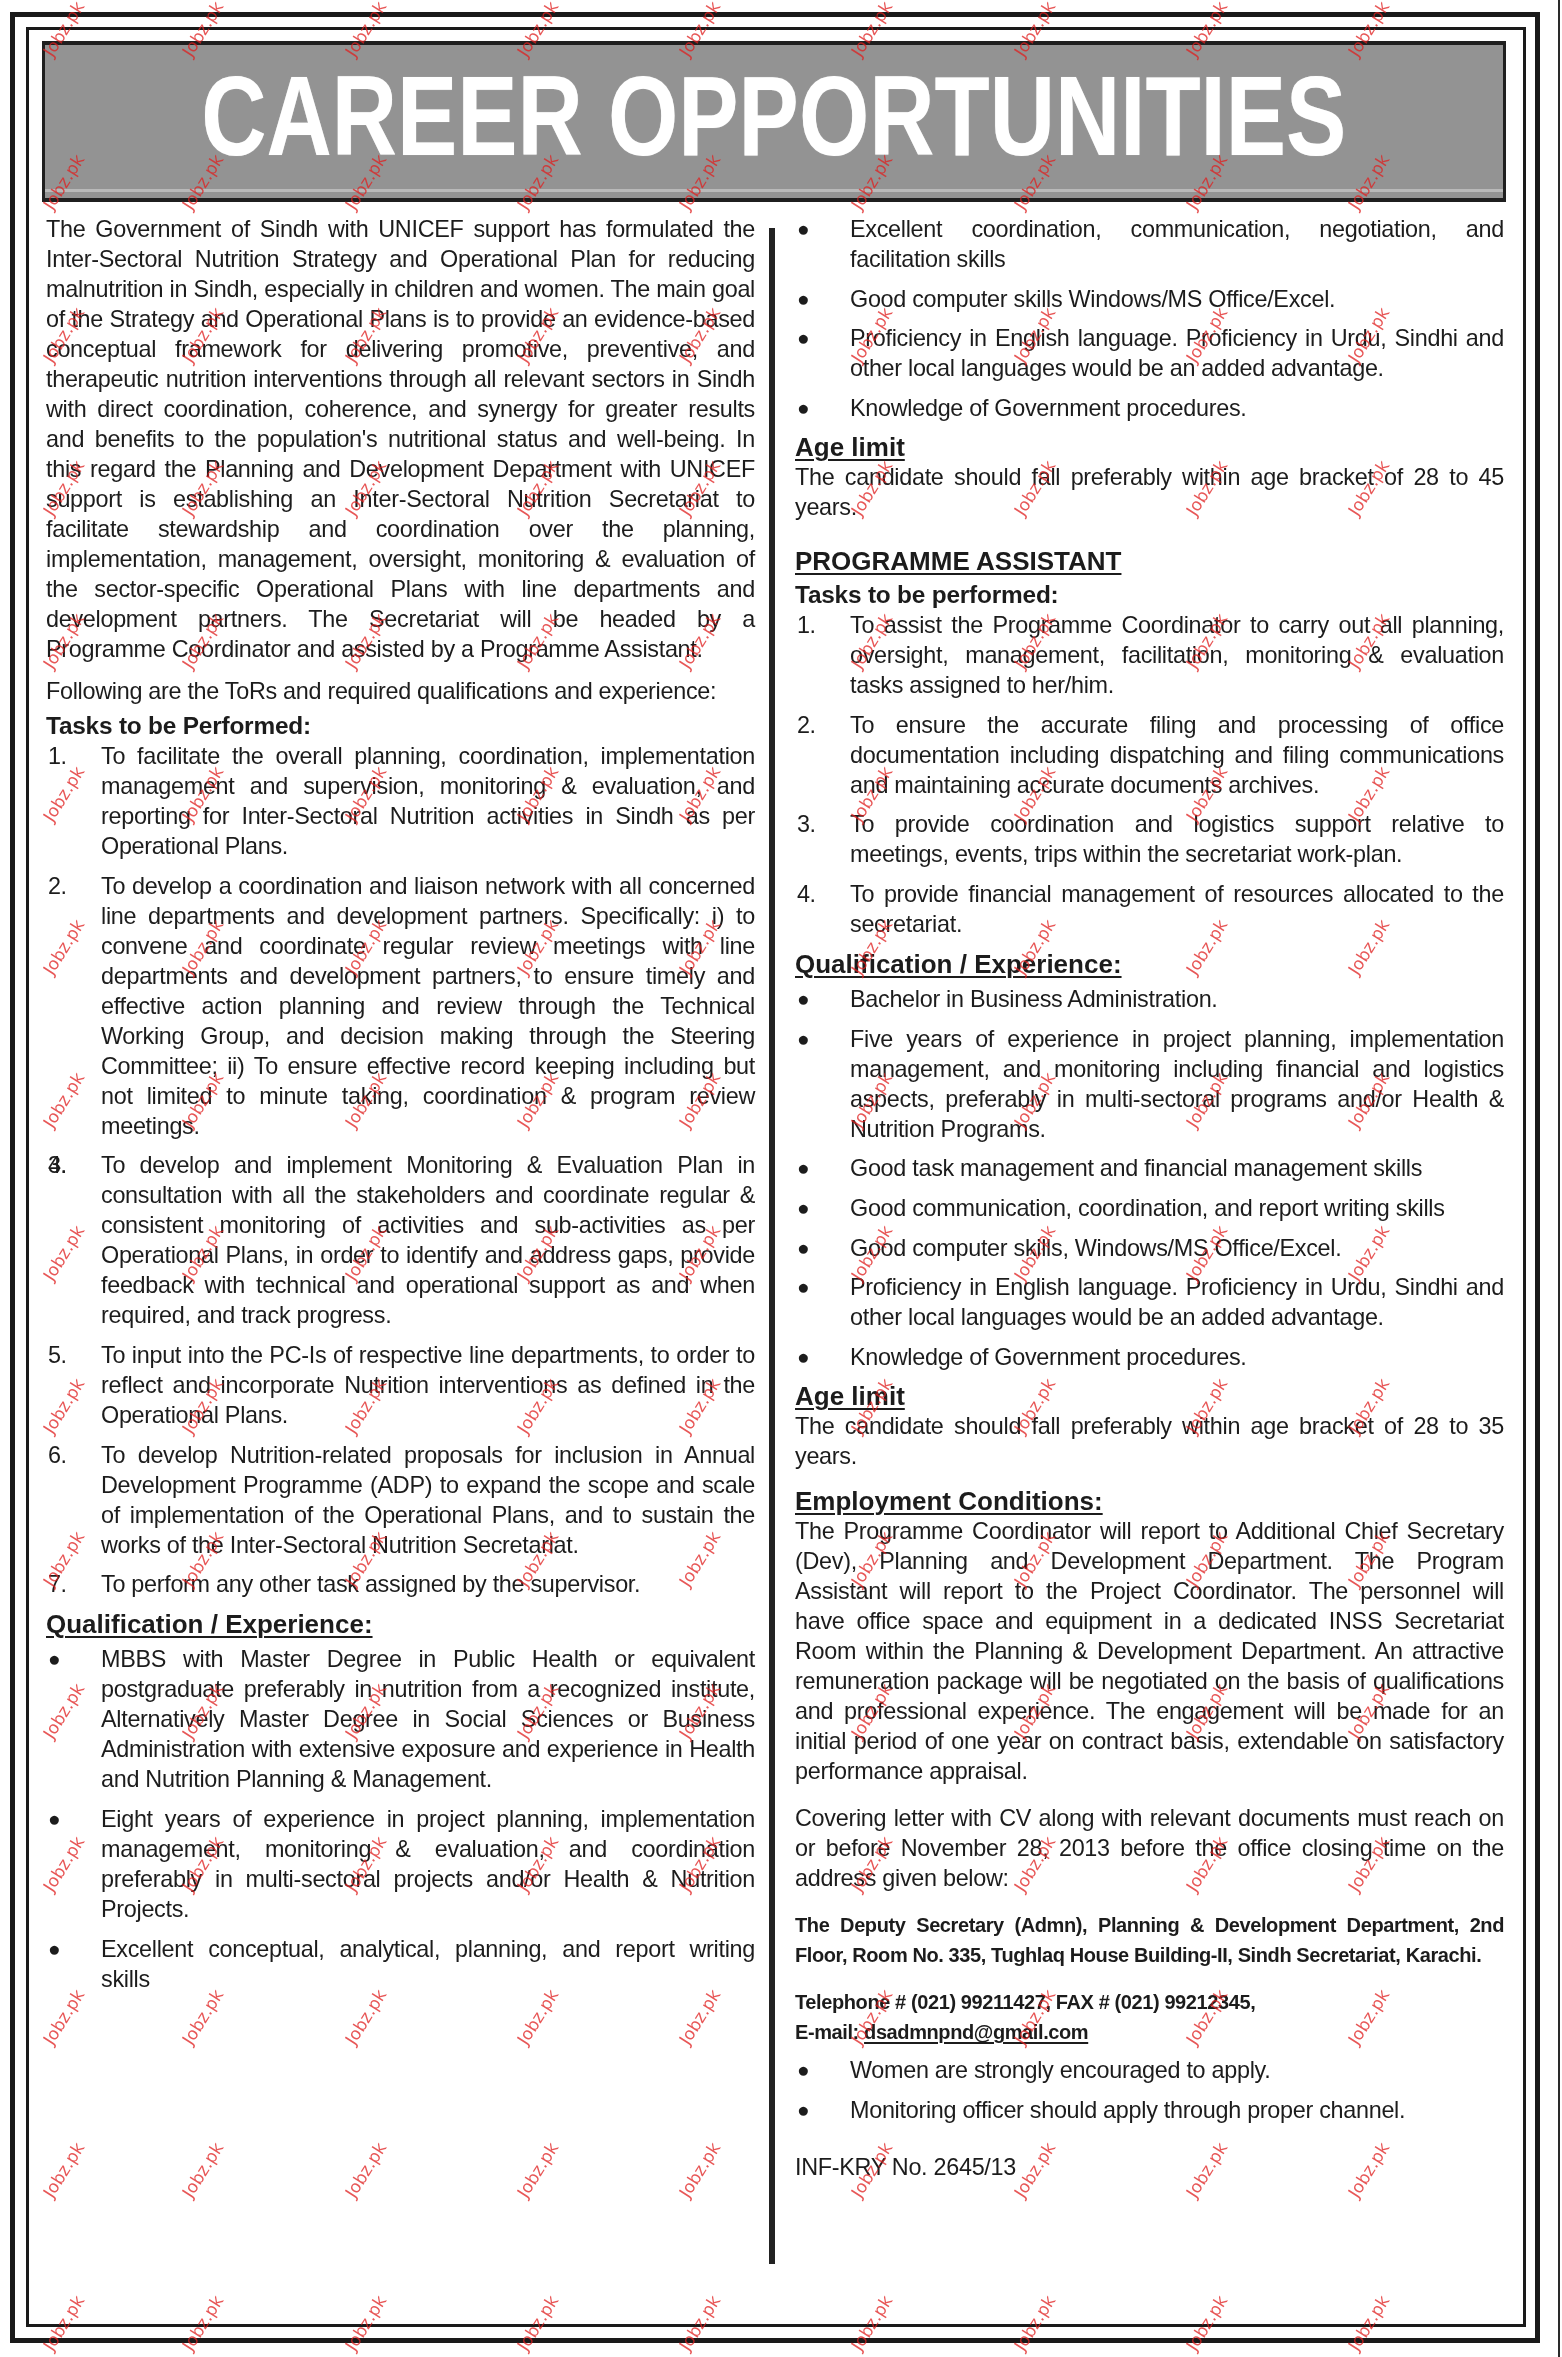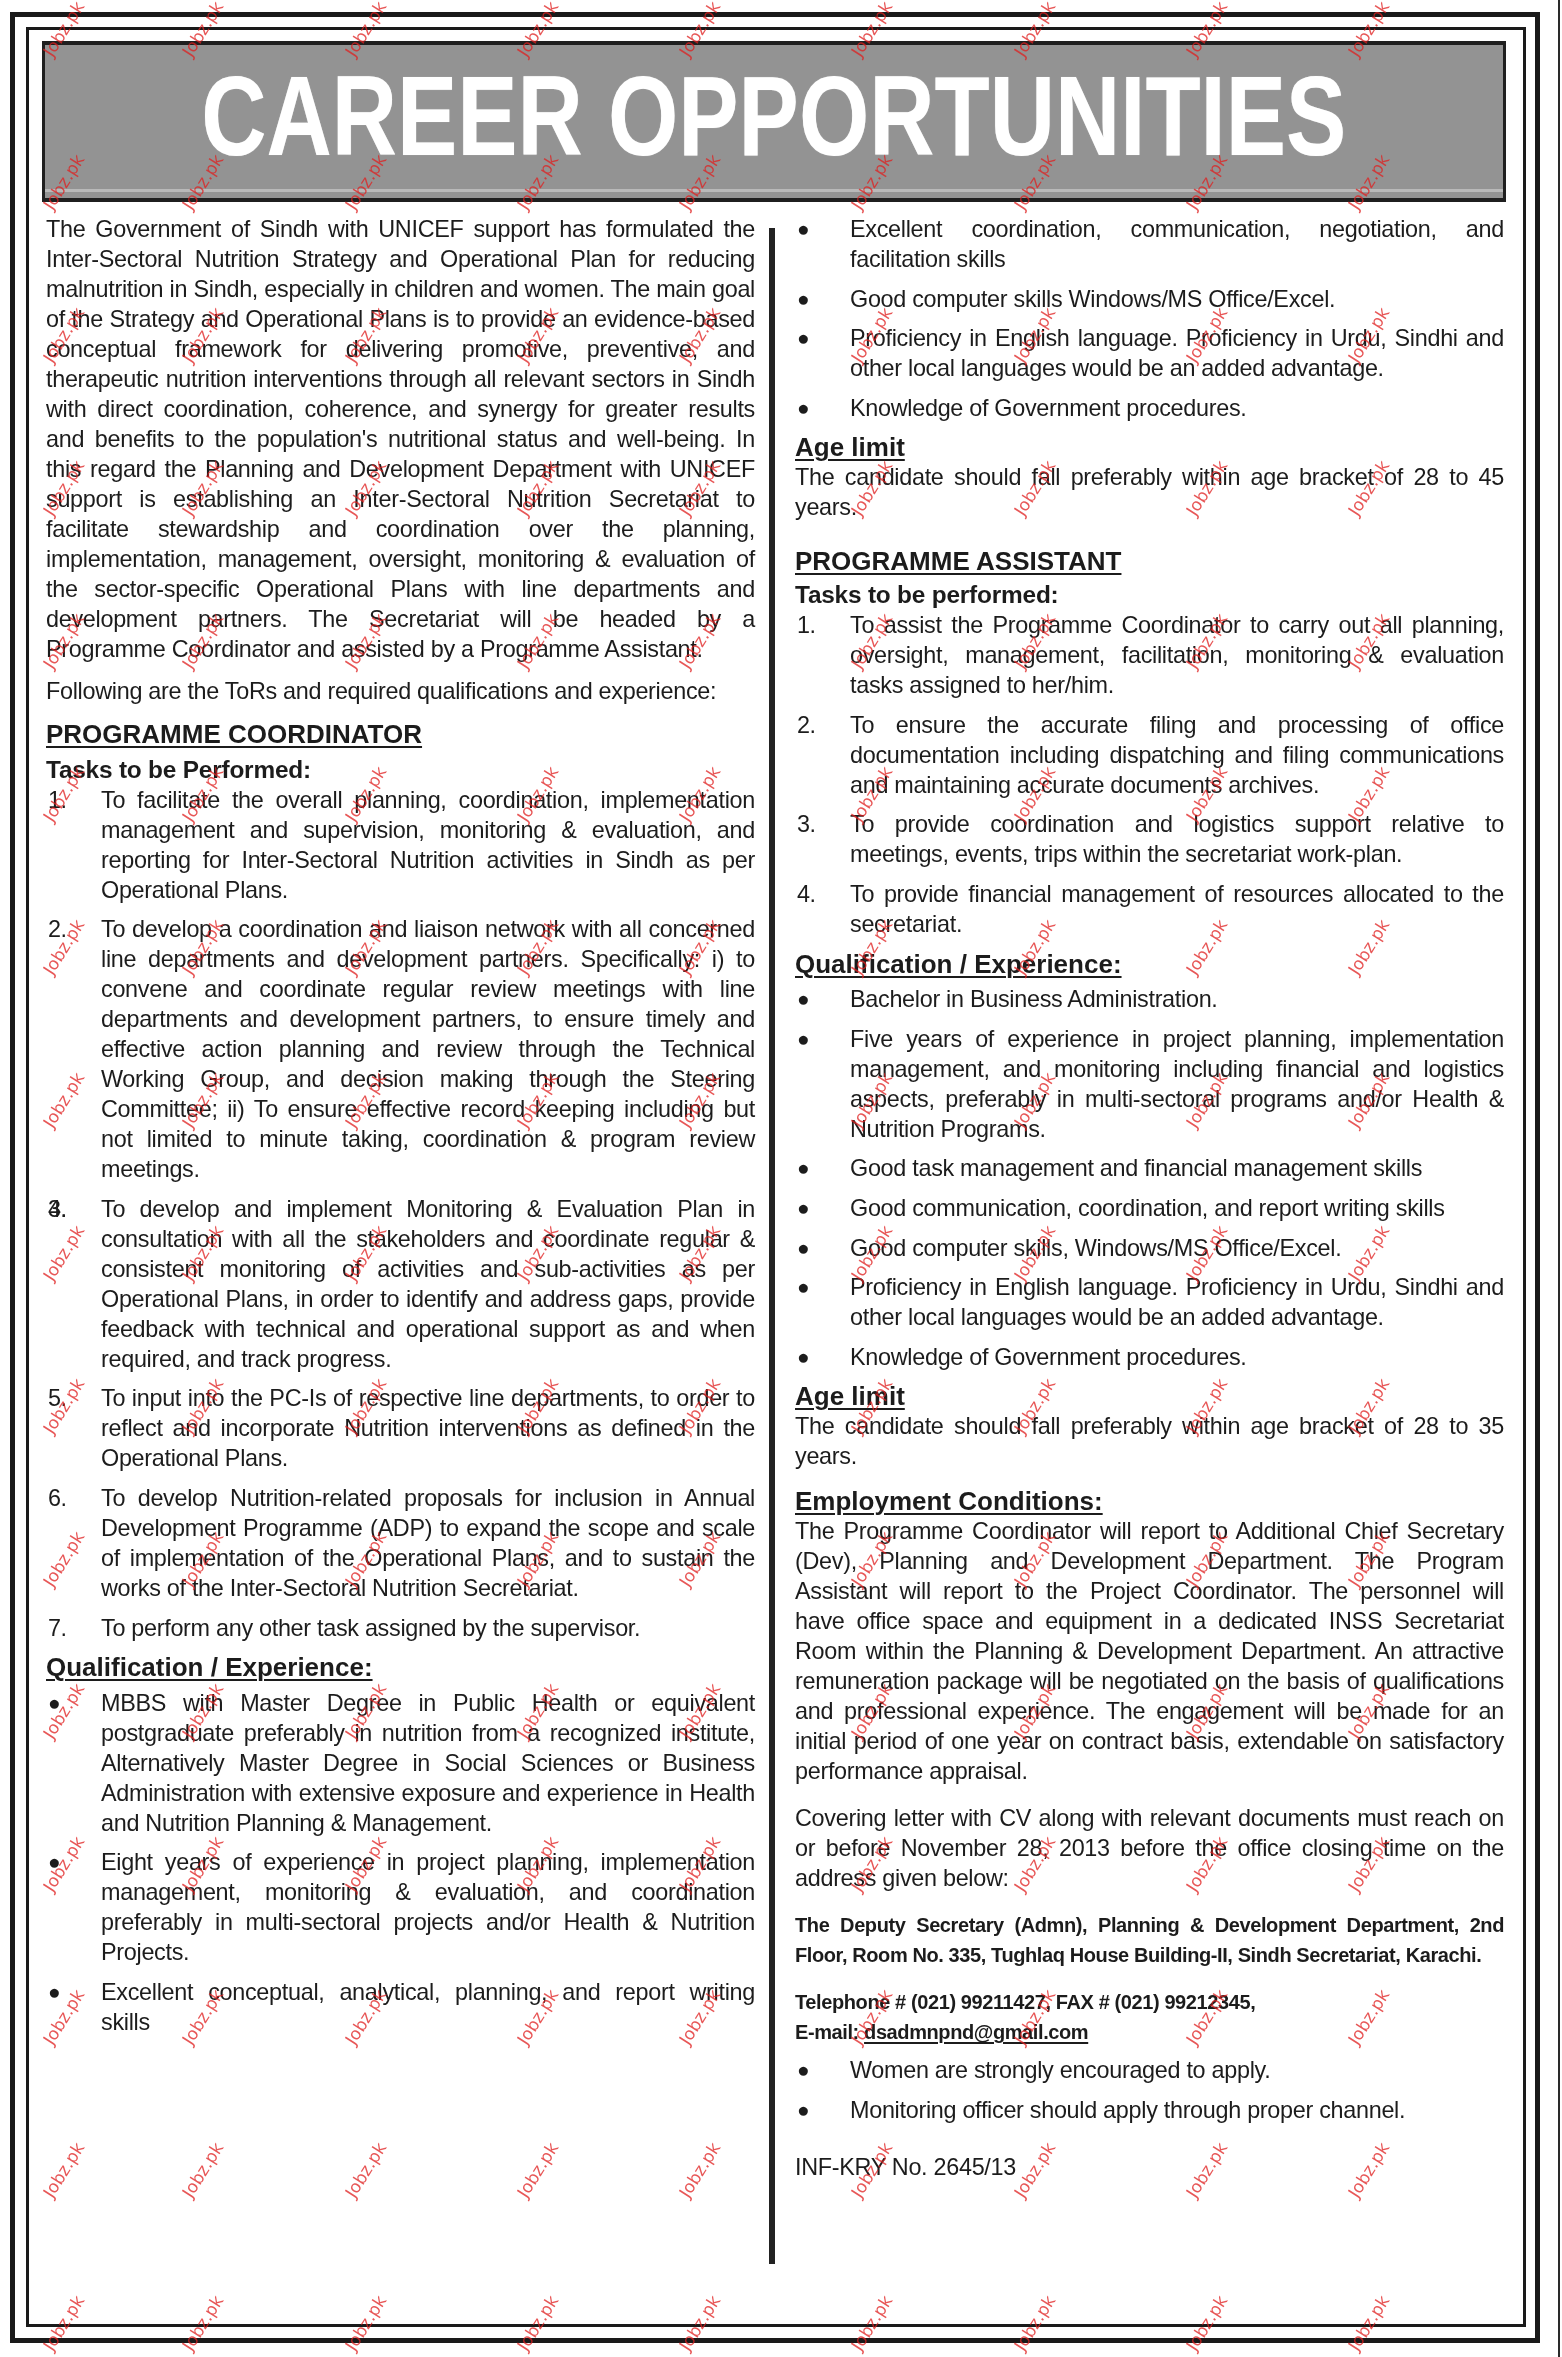--- a/index.html
+++ b/index.html
@@ -58,21 +58,20 @@
 <div class="header-box">
   <div class="page-title">CAREER OPPORTUNITIES</div>
 </div>
 
 <div class="divider"></div>
 
 <div class="col col-left">
   <p>The Government of Sindh with UNICEF support has formulated the Inter-Sectoral Nutrition Strategy and Operational Plan for reducing malnutrition in Sindh, especially in children and women. The main goal of the Strategy and Operational Plans is to provide an evidence-based conceptual framework for delivering promotive, preventive, and therapeutic nutrition interventions through all relevant sectors in Sindh with direct coordination, coherence, and synergy for greater results and benefits to the population's nutritional status and well-being. In this regard the Planning and Development Department with UNICEF support is establishing an Inter-Sectoral Nutrition Secretariat to facilitate stewardship and coordination over the planning, implementation, management, oversight, monitoring &amp; evaluation of the sector-specific Operational Plans with line departments and development partners. The Secretariat will be headed by a Programme Coordinator and assisted by a Programme Assistant.</p>
   <p class="gap">Following are the ToRs and required qualifications and experience:</p>
 
-  <div class="gap sec-title" style="margin-top:13.4px">PROGRAMME COORDINATOR</div>
   <div class="sub-title" style="margin-top:5.7px">Tasks to be Performed:</div>
   <ol class="num-list">
     <li><span class="marker">1.</span><span>To facilitate the overall planning, coordination, implementation management and supervision, monitoring &amp; evaluation, and reporting for Inter-Sectoral Nutrition activities in Sindh as per Operational Plans.</span></li>
     <li><span class="marker">2.</span><span>To develop a coordination and liaison network with all concerned line departments and development partners. Specifically: i) to convene and coordinate regular review meetings with line departments and development partners, to ensure timely and effective action planning and review through the Technical Working Group, and decision making through the Steering Committee; ii) To ensure effective record keeping including but not limited to minute taking, coordination &amp; program review meetings.</span></li>
     <li><span class="marker">3.</span></li>
     <li><span class="marker">4.</span><span>To develop and implement Monitoring &amp; Evaluation Plan in consultation with all the stakeholders and coordinate regular &amp; consistent monitoring of activities and sub-activities as per Operational Plans, in order to identify and address gaps, provide feedback with technical and operational support as and when required, and track progress.</span></li>
     <li><span class="marker">5.</span><span>To input into the PC-Is of respective line departments, to order to reflect and incorporate Nutrition interventions as defined in the Operational Plans.</span></li>
     <li><span class="marker">6.</span><span>To develop Nutrition-related proposals for inclusion in Annual Development Programme (ADP) to expand the scope and scale of implementation of the Operational Plans, and to sustain the works of the Inter-Sectoral Nutrition Secretariat.</span></li>
     <li><span class="marker">7.</span><span>To perform any other task assigned by the supervisor.</span></li>
   </ol>

